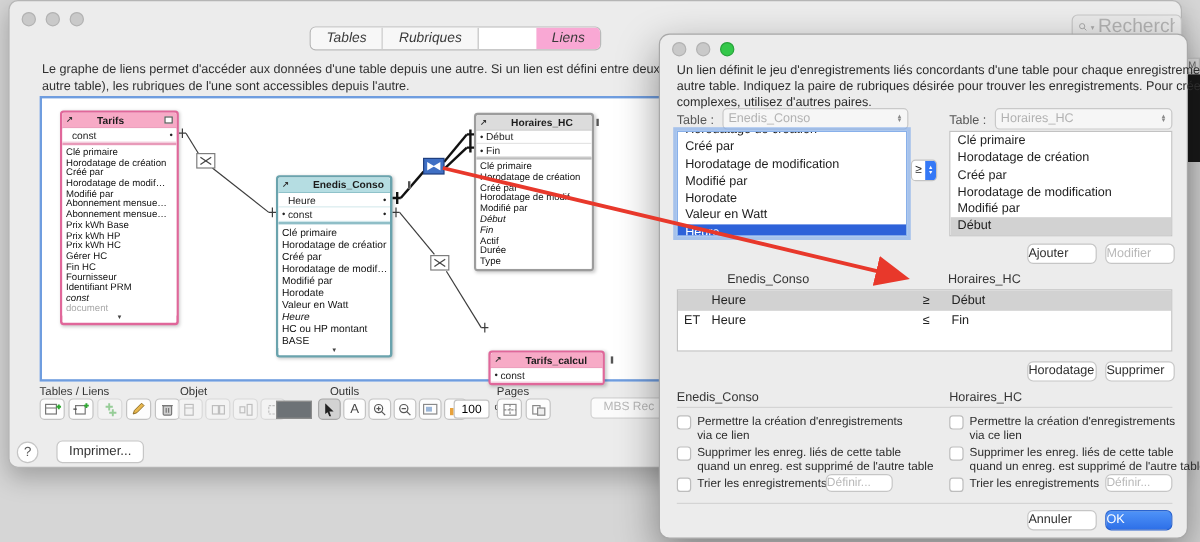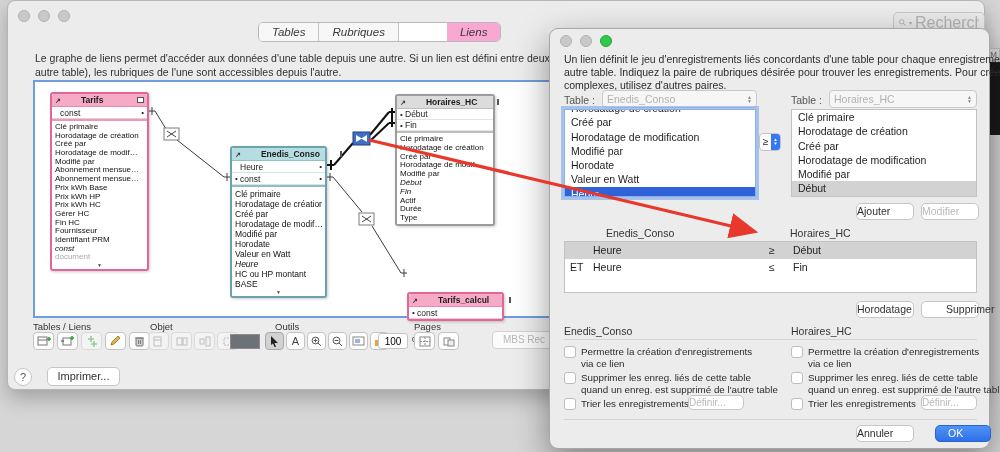--- a/index.html
+++ b/index.html
@@ -509,21 +509,21 @@
     </div>
     <div class="prow">
       <span class="conj">ET</span>
       <span>Heure</span>
       <span>≤</span>
       <span>Fin</span>
     </div>
   </div>
 
   <div class="btn" style="left:306px; top:272px; width:58px;">Horodatage</div>
-  <div class="btn" style="left:371px; top:272px; width:58px;padding-left:24px;">Supprimer</div>
+  <div class="btn" style="left:371px; top:272px; width:58px;">Supprimer</div>
 
   <div class="opt-header" style="left:14px; top:296px;">Enedis_Conso</div>
   <div class="opt-header" style="left:241px; top:296px;">Horaires_HC</div>
   <div class="hr" style="top:310px;"></div>
 
   <div class="cb" style="left:14px; top:317px;"></div>
   <div class="cb-label" style="left:31px; top:317px;">Permettre la création d'enregistrements</div>
   <div class="cb-label" style="left:31px; top:329px;">via ce lien</div>
   <div class="cb" style="left:14px; top:343px;"></div>
   <div class="cb-label" style="left:31px; top:343px;">Supprimer les enreg. liés de cette table</div>
@@ -537,21 +537,21 @@
   <div class="cb-label" style="left:258px; top:329px;">via ce lien</div>
   <div class="cb" style="left:241px; top:343px;"></div>
   <div class="cb-label" style="left:258px; top:343px;">Supprimer les enreg. liés de cette table</div>
   <div class="cb-label" style="left:258px; top:355px;">quand un enreg. est supprimé de l'autre table</div>
   <div class="cb" style="left:241px; top:369px;"></div>
   <div class="cb-label" style="left:258px; top:369px;">Trier les enregistrements</div>
   <div class="btn disabled" style="left:371px; top:366px; width:56px; height:15px; line-height:13px; font-size:10px;">Définir...</div>
 
   <div class="hr" style="top:390px;"></div>
   <div class="btn" style="left:306px; top:396px; width:58px;">Annuler</div>
-  <div class="btn primary" style="left:385px; top:396px; width:56px;padding-left:12px;">OK</div>
+  <div class="btn primary" style="left:371px; top:396px; width:56px;">OK</div>
 </div>
 
 <svg id="arrowOverlay" width="1000" height="452" viewBox="0 0 1000 452">
   <defs>
     <marker id="ah" markerWidth="9" markerHeight="8" refX="7" refY="4" orient="auto">
       <polygon points="0,0 9,4 0,8" fill="#e8382b"></polygon>
     </marker>
   </defs>
   <line x1="369" y1="140" x2="752" y2="231" stroke="#e8382b" stroke-width="3.2" marker-end="url(#ah)"></line>
 </svg>

